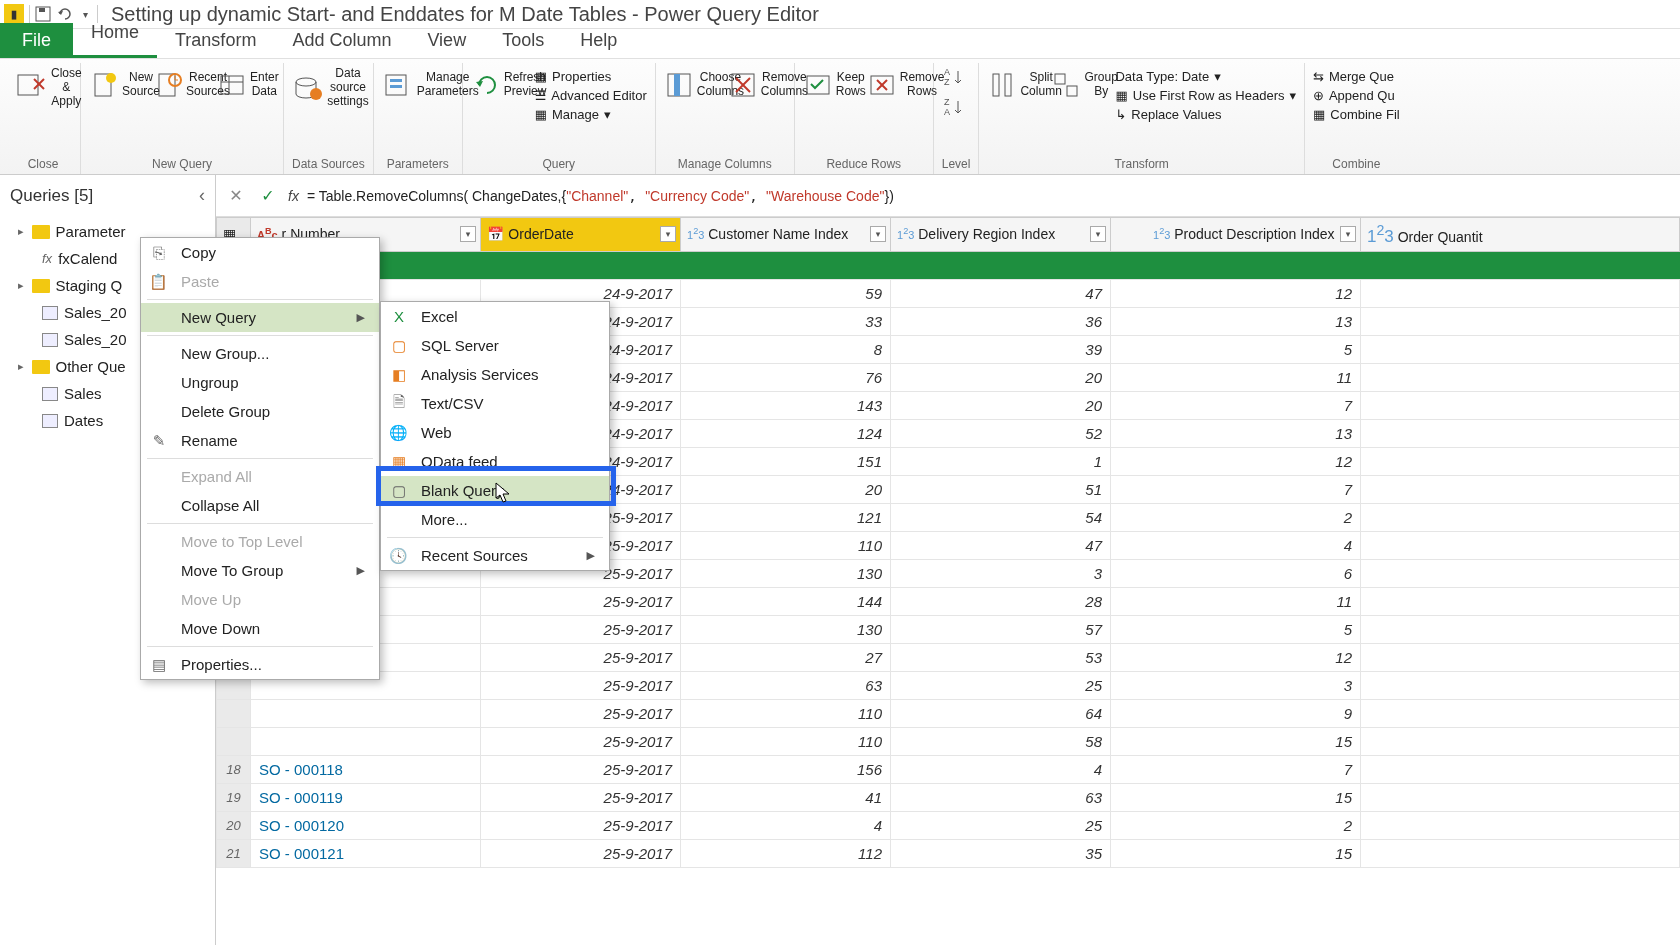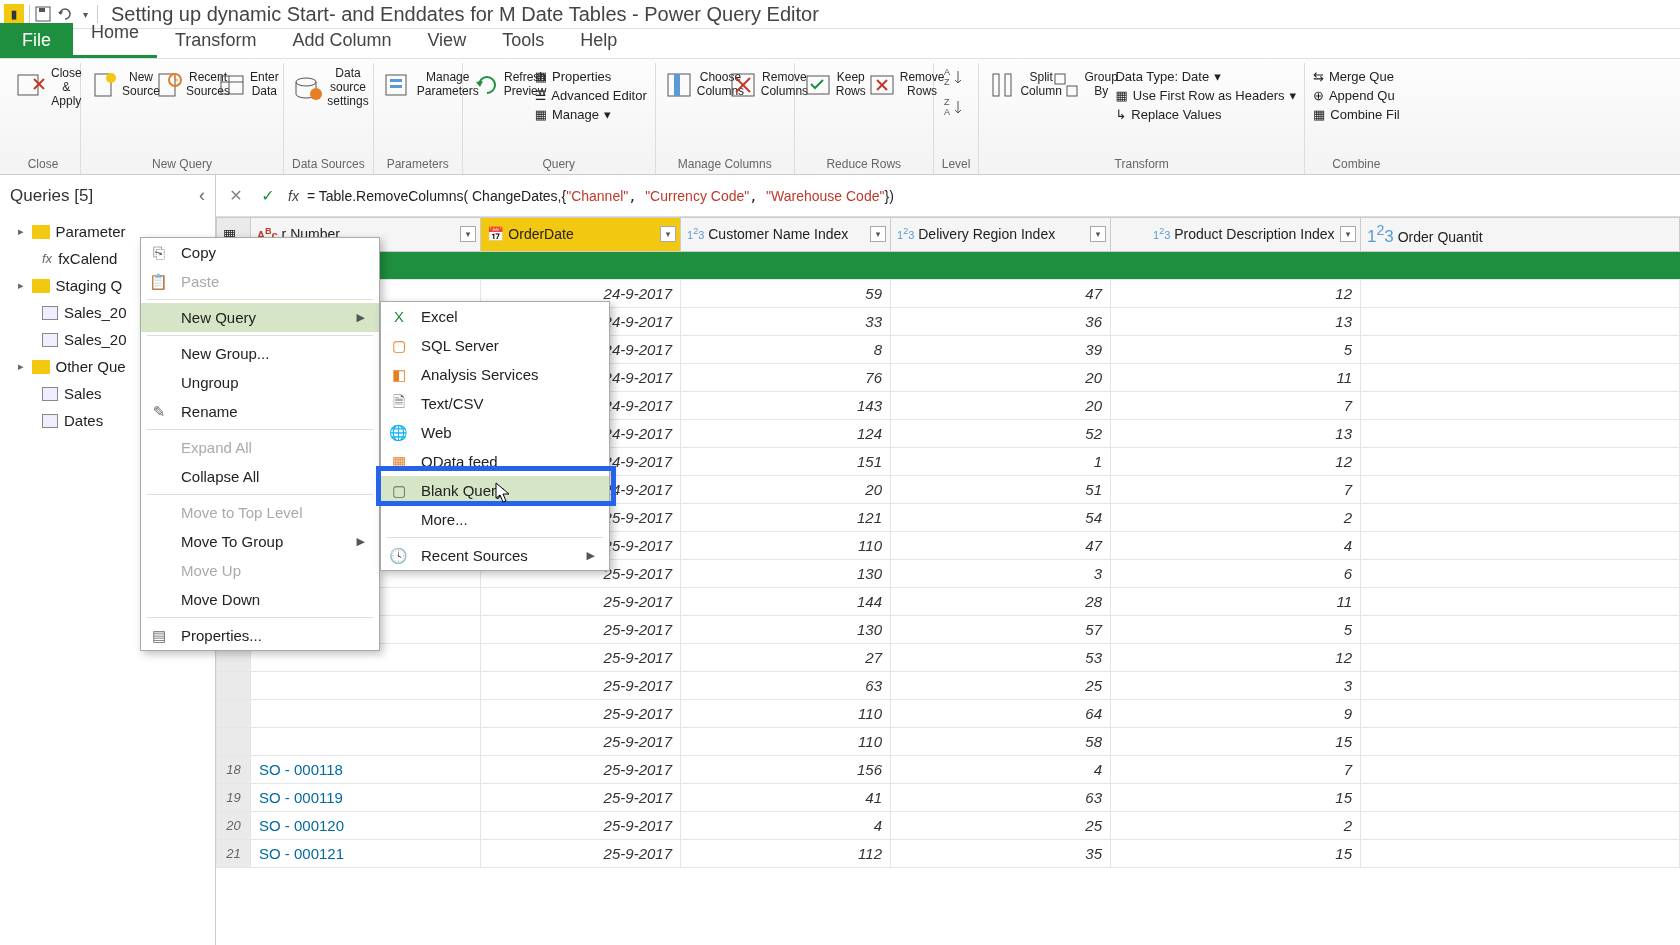--- a/index.html
+++ b/index.html
@@ -633,20 +633,23 @@
       <span class="arrow">▶</span>
     </div>
   <div class="sep-line"></div>
   <div class="row">
       <span>New Group...</span>
     </div>
   <div class="row">
       <span>Ungroup</span>
     </div>
   <div class="row">
+      <span>Delete Group</span>
+    </div>
+  <div class="row">
       <span class="ico">✎</span>
       <span>Rename</span>
     </div>
   <div class="sep-line"></div>
   <div class="row disabled">
       <span>Expand All</span>
     </div>
   <div class="row">
       <span>Collapse All</span>
     </div>

